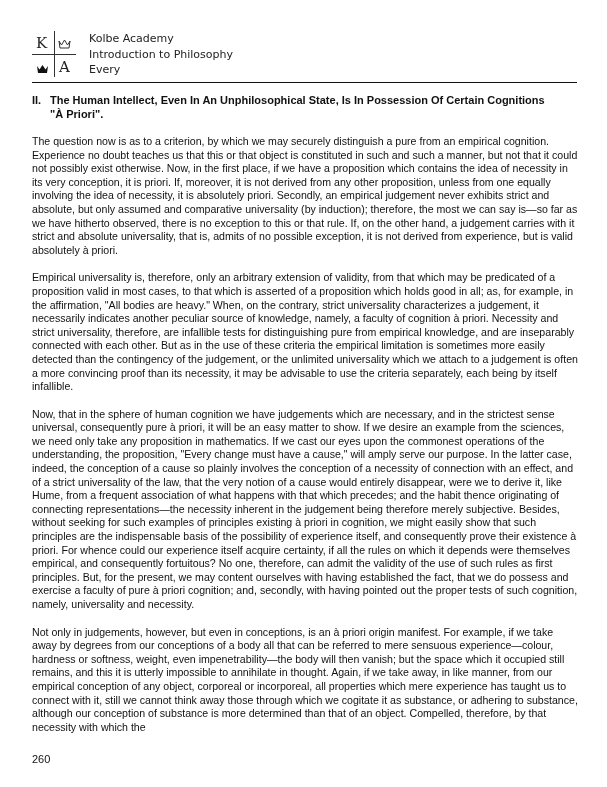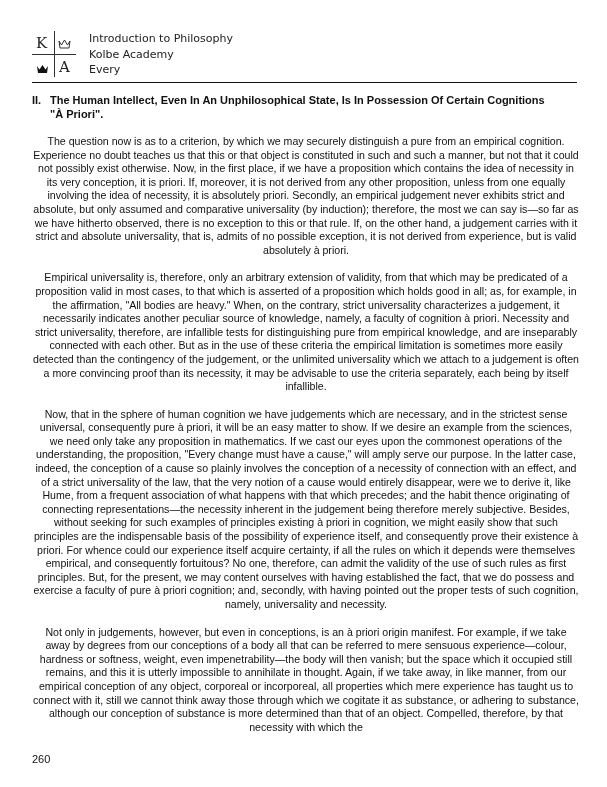--- a/index.html
+++ b/index.html
@@ -16,21 +16,21 @@
   .logo .crown-solid { position: absolute; left: 4px; top: 29px; }
 
   .header-text { position: absolute; left: 89px; top: 31px; font-family: "DejaVu Sans", sans-serif; font-size: 11px; line-height: 15.5px; color: #222; }
   .header-rule { position: absolute; left: 32px; top: 82px; width: 545px; height: 1px; background: #111; }
 
   .heading { position: absolute; left: 32px; top: 94px; width: 520px; font-family: "Liberation Sans", sans-serif; font-weight: bold; font-size: 11px; line-height: 13.5px; color: #111; }
   .heading .num { position: absolute; left: 0; top: 0; }
   .heading .title { display: block; padding-left: 18px; }
 
   .body { position: absolute; left: 32px; top: 135px; width: 548px; font-family: "Liberation Sans", sans-serif; font-size: 10.6px; line-height: 13.6px; color: #111; }
-  .body p { margin: 0 0 14px 0; text-align: center; }
+  .body p { margin: 0 0 14px 0; }
 
   .page-num { position: absolute; left: 32px; top: 753px; font-family: "Liberation Sans", sans-serif; font-size: 11px; color: #111; }
 </style>
 </head>
 <body>
 
 <div class="page">
 
   <div class="logo">
     <div class="vline"></div>
@@ -43,22 +43,22 @@
     </span>
     <span class="crown-solid">
       <svg width="13" height="11" viewBox="0 0 13 11">
         <path d="M1 3 L3.5 6.5 L6.5 2 L9.5 6.5 L12 3 L11 10 L2 10 Z" fill="#111"></path>
       </svg>
     </span>
     <span class="a">A</span>
   </div>
 
   <div class="header-text">
+    <div>Kolbe Academy</div>
     <div>Introduction to Philosophy</div>
-    <div>Kolbe Academy</div>
     <div>Every</div>
   </div>
 
   <div class="header-rule"></div>
 
   <div class="heading">
     <span class="num">II.</span>
     <span class="title">The Human Intellect, Even In An Unphilosophical State, Is In Possession Of Certain Cognitions "À Priori".</span>
   </div>
 

